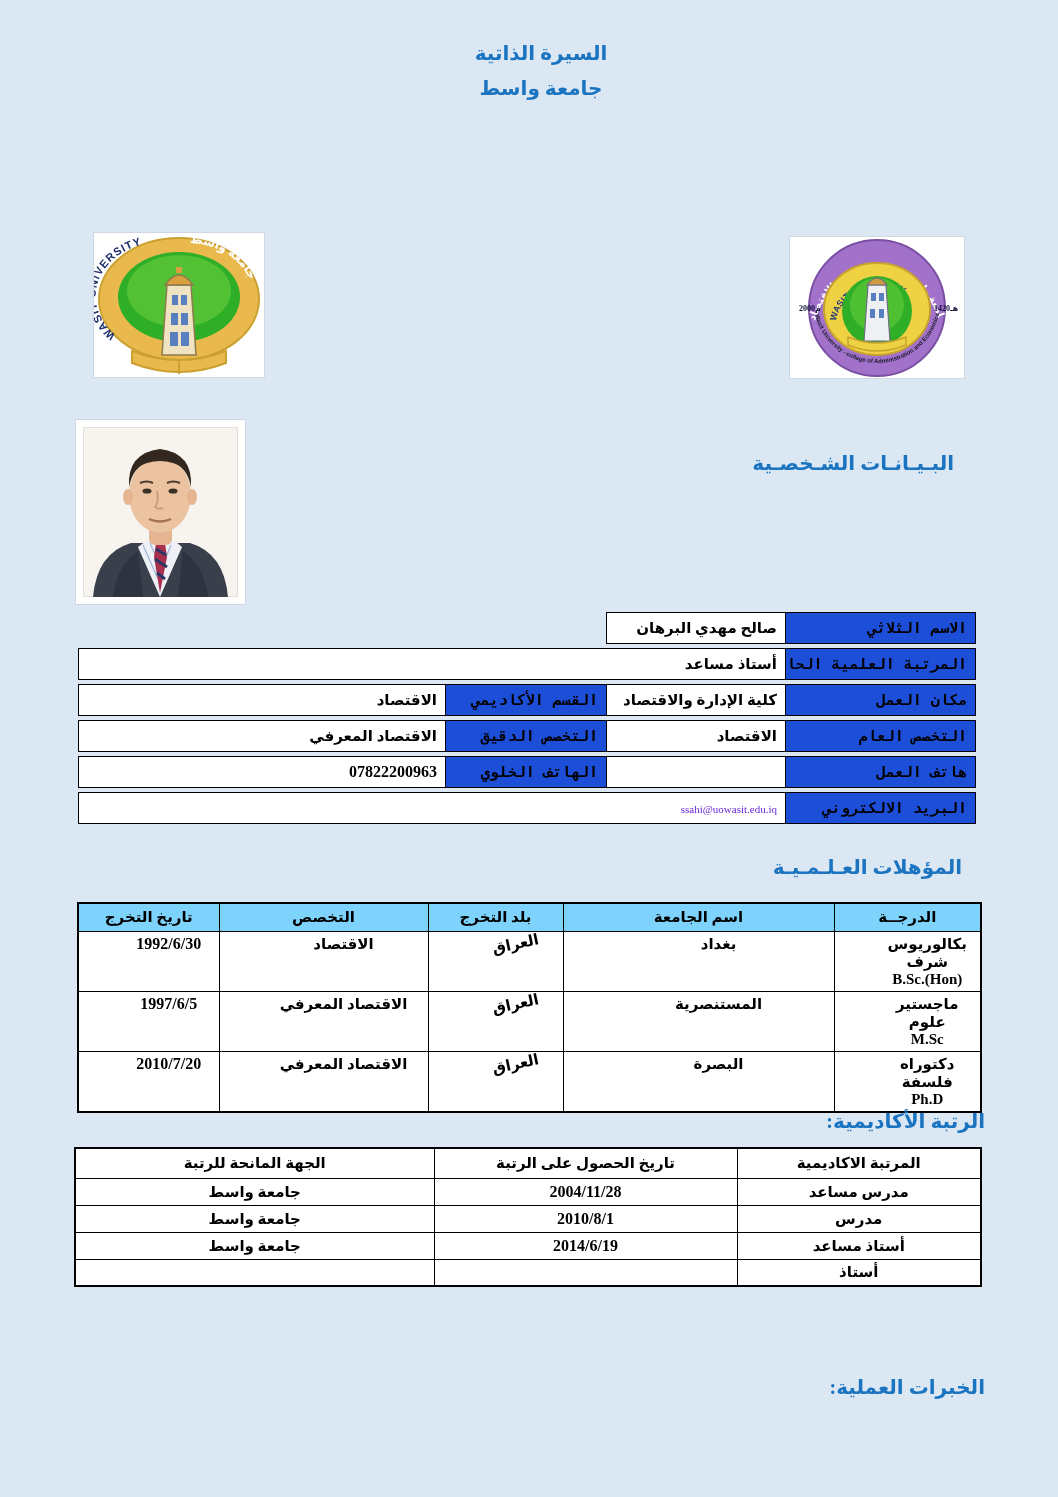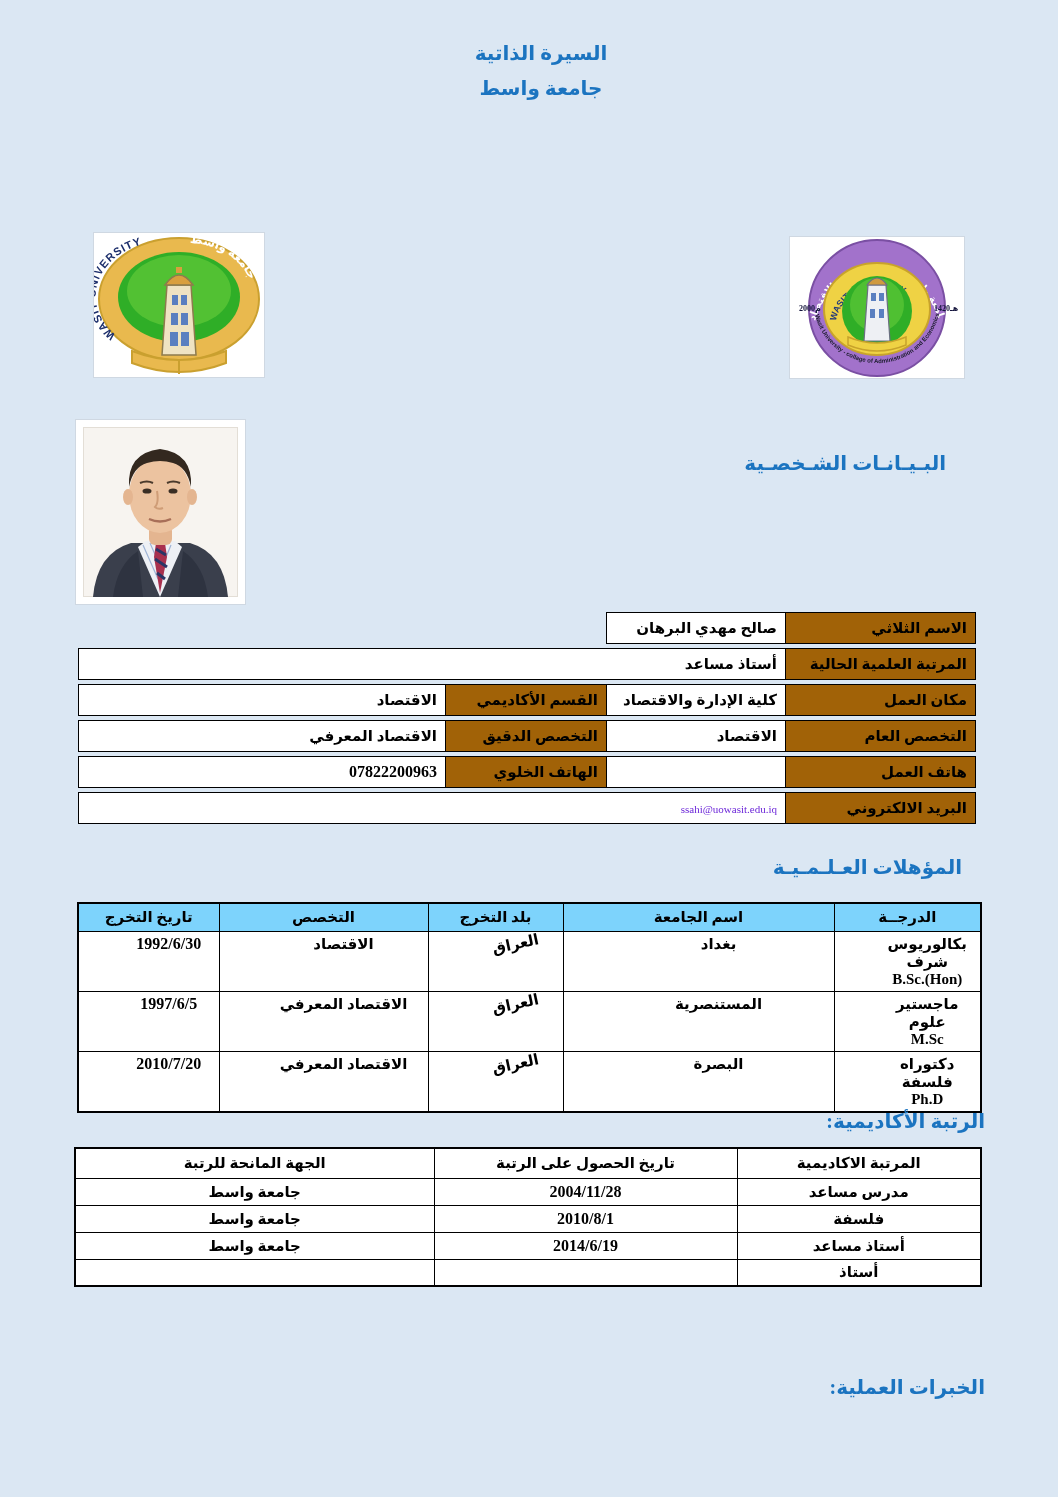--- a/index.html
+++ b/index.html
@@ -23,21 +23,21 @@
   .img-box{background:#fff;border:1px solid #cfd8e2;box-sizing:border-box;}
   
   .p-wrap{right:82px;top:612px;width:897px;direction:rtl;}
   table.p-row{border-collapse:collapse;margin-bottom:4px;table-layout:fixed;}
   table.p-row td{
     border:1px solid #000;height:31px;box-sizing:border-box;
     font-size:15px;font-weight:bold;color:#000;
     padding:2px 8px;text-align:right;vertical-align:middle;
     overflow:hidden;white-space:nowrap;
   }
-  td.lbl{background:#a16207;}
+  td.lbl{background:#1d4ed8;font-family:Liberation Mono, monospace;}
   td.val{background:#fff;}
   .w-d{width:190px;} .w-c{width:179px;} .w-b{width:161px;} .w-a{width:367px;} .w-m{width:707px;}
   .email-text{color:#6d28d9;font-weight:normal;font-size:11px;direction:ltr;unicode-bidi:isolate;}
   .num{font-weight:bold;font-size:16px;direction:ltr;unicode-bidi:isolate;}
   
   table.q-table{
     border-collapse:collapse;table-layout:fixed;direction:rtl;background:#fff;
     border:2px solid #000;
   }
   table.q-table td,table.q-table th{
@@ -166,21 +166,21 @@
 
     <ellipse cx="64" cy="64" rx="4.5" ry="2.6" fill="#3a2e24"></ellipse>
     <ellipse cx="90" cy="64" rx="4.5" ry="2.6" fill="#3a2e24"></ellipse>
     <path d="M 57,56 Q 64,53 70,56" stroke="#4a3a2c" stroke-width="2" fill="none"></path>
     <path d="M 84,56 Q 90,53 97,56" stroke="#4a3a2c" stroke-width="2" fill="none"></path>
     <path d="M 74,64 Q 76,76 72,80 Q 75,83 80,81" stroke="#cf9d77" stroke-width="2" fill="none"></path>
     <path d="M 66,92 Q 77,97 88,92" stroke="#a86f58" stroke-width="2.4" fill="none"></path>
   </svg>
 </div>
 
-<div class="abs sec-heading" style="top:451px;right:112px;">البـيـانـات الشـخصـية</div>
+<div class="abs sec-heading" style="top:451px;right:104px;">البـيـانـات الشـخصـية</div>
 
 <div class="abs p-wrap">
 
   <table class="p-row" style="width:369px;">
       <tbody>
         <tr>
     <td class="lbl w-d">الاسم الثلاثي</td>
     <td class="val w-c">صالح مهدي البرهان</td>
   </tr>
       </tbody>
@@ -282,21 +282,21 @@
     <th class="r-rank">المرتبة الاكاديمية</th>
     <th class="r-date">تاريخ الحصول على الرتبة</th>
     <th class="r-auth">الجهة المانحة للرتبة</th>
   </tr>
   <tr>
     <td class="r-rank">مدرس مساعد</td>
     <td class="r-date"><span class="num">2004/11/28</span></td>
     <td class="r-auth">جامعة واسط</td>
   </tr>
   <tr>
-    <td class="r-rank">فلسفة</td>
+    <td class="r-rank">مدرس</td>
     <td class="r-date"><span class="num">2010/8/1</span></td>
     <td class="r-auth">جامعة واسط</td>
   </tr>
   <tr>
     <td class="r-rank">أستاذ مساعد</td>
     <td class="r-date"><span class="num">2014/6/19</span></td>
     <td class="r-auth">جامعة واسط</td>
   </tr>
   <tr>
     <td class="r-rank">أستاذ</td>

